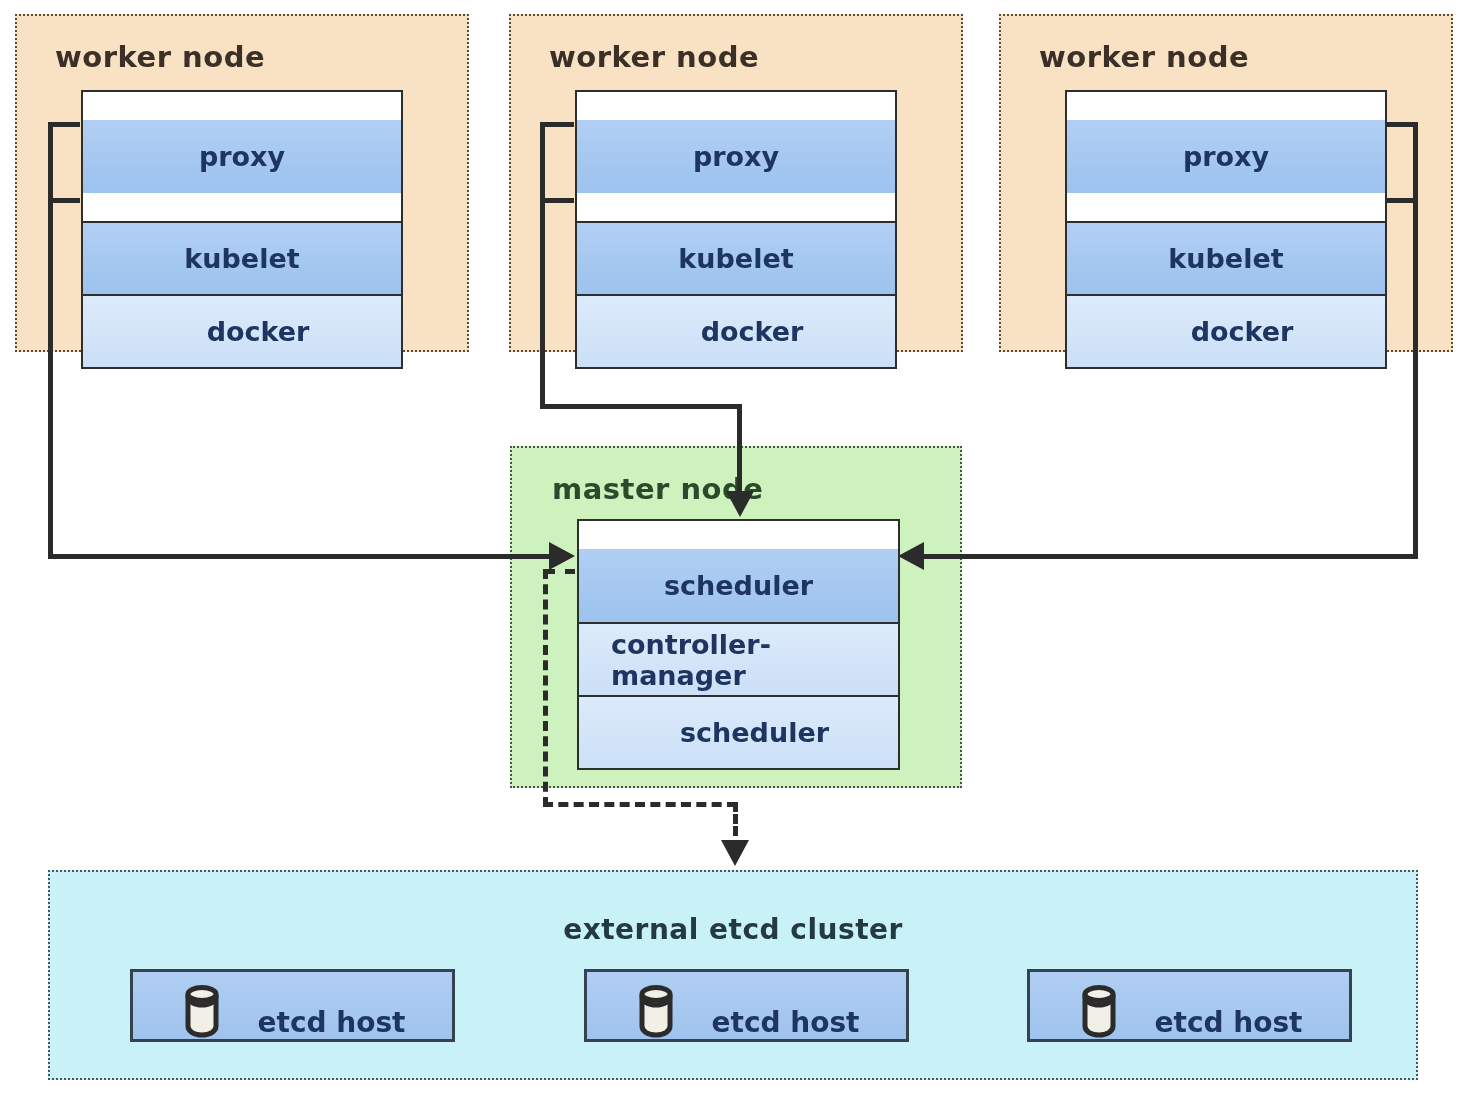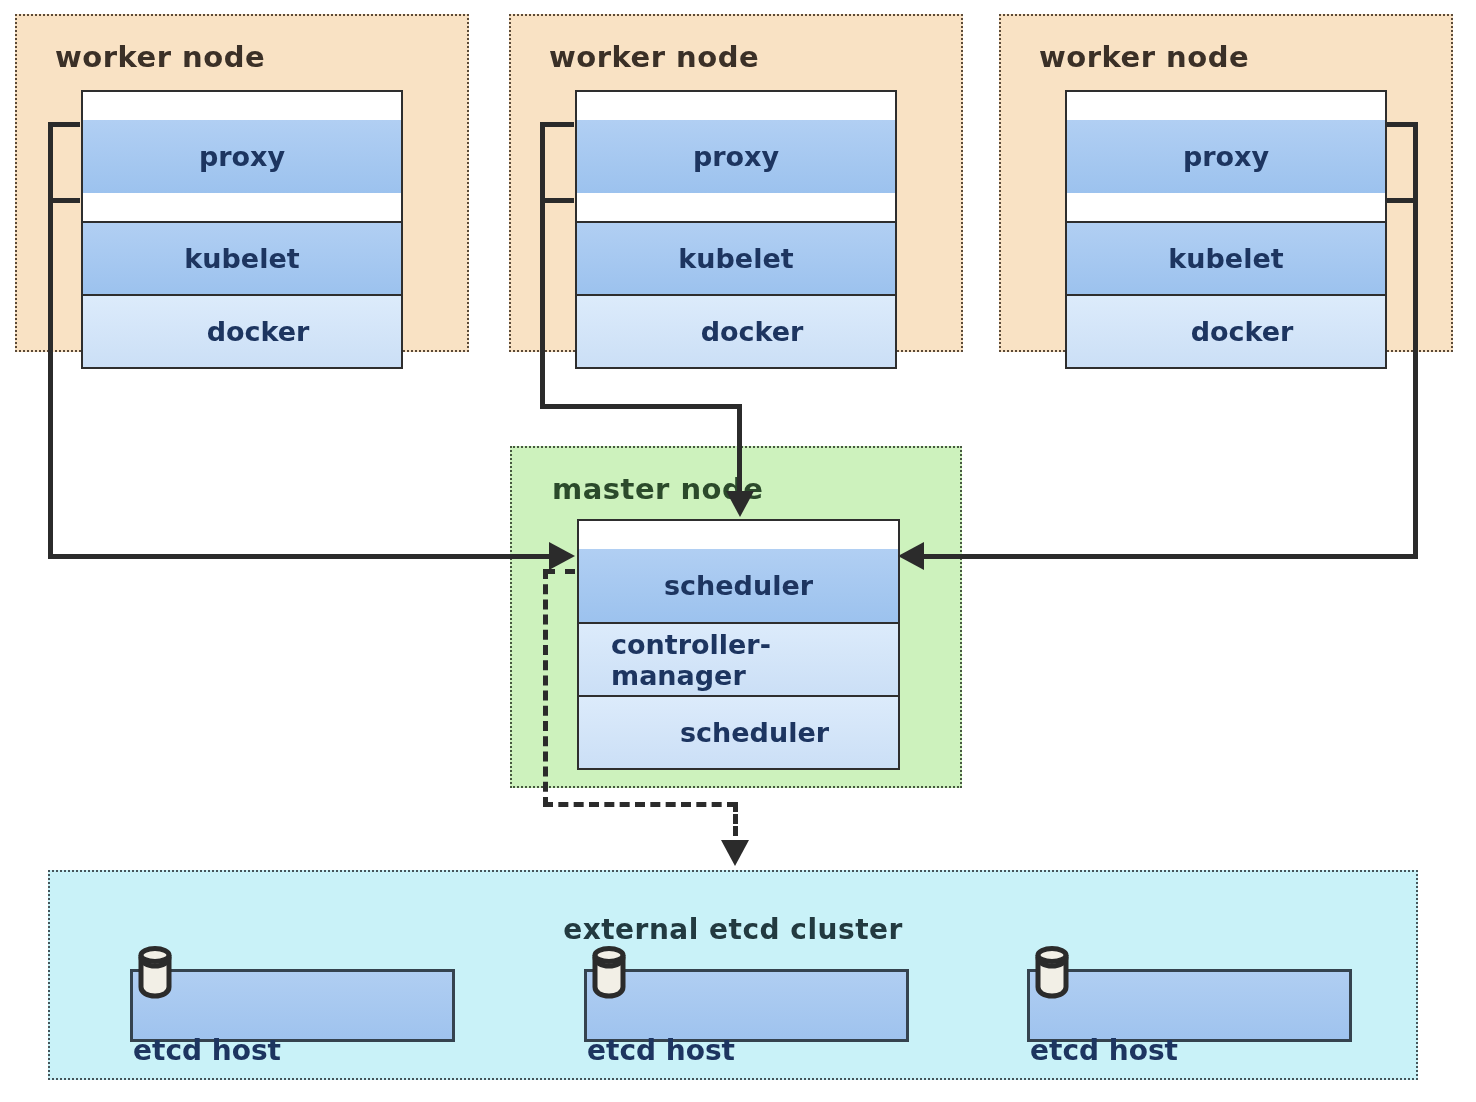--- a/index.html
+++ b/index.html
@@ -60,27 +60,26 @@
 
   
   .host {
     position: absolute;
     top: 97px;
     width: 325px;
     height: 73px;
     border: 3px solid #35434f;
     background: linear-gradient(180deg, #b0cef2 0%, #9fc3ee 100%);
     display: flex;
-    align-items: flex-start;
+    align-items: flex-end;
     justify-content: center;
     gap: 34px;
     font-weight: bold;
     font-size: 28px;
     color: #1d3560;
-    flex-direction: column;
   }
   .host1 { left: 80px; }
   .host2 { left: 534px; }
   .host3 { left: 977px; }
   .cyl { width: 44px; height: 56px; flex: 0 0 auto; }
 
   
   .line { position: absolute; background: #2b2b2b; }
   .dash-h { position: absolute; height: 0; border-top: 5px dashed #2b2b2b; }
   .dash-v { position: absolute; width: 0; border-left: 5px dashed #2b2b2b; }

